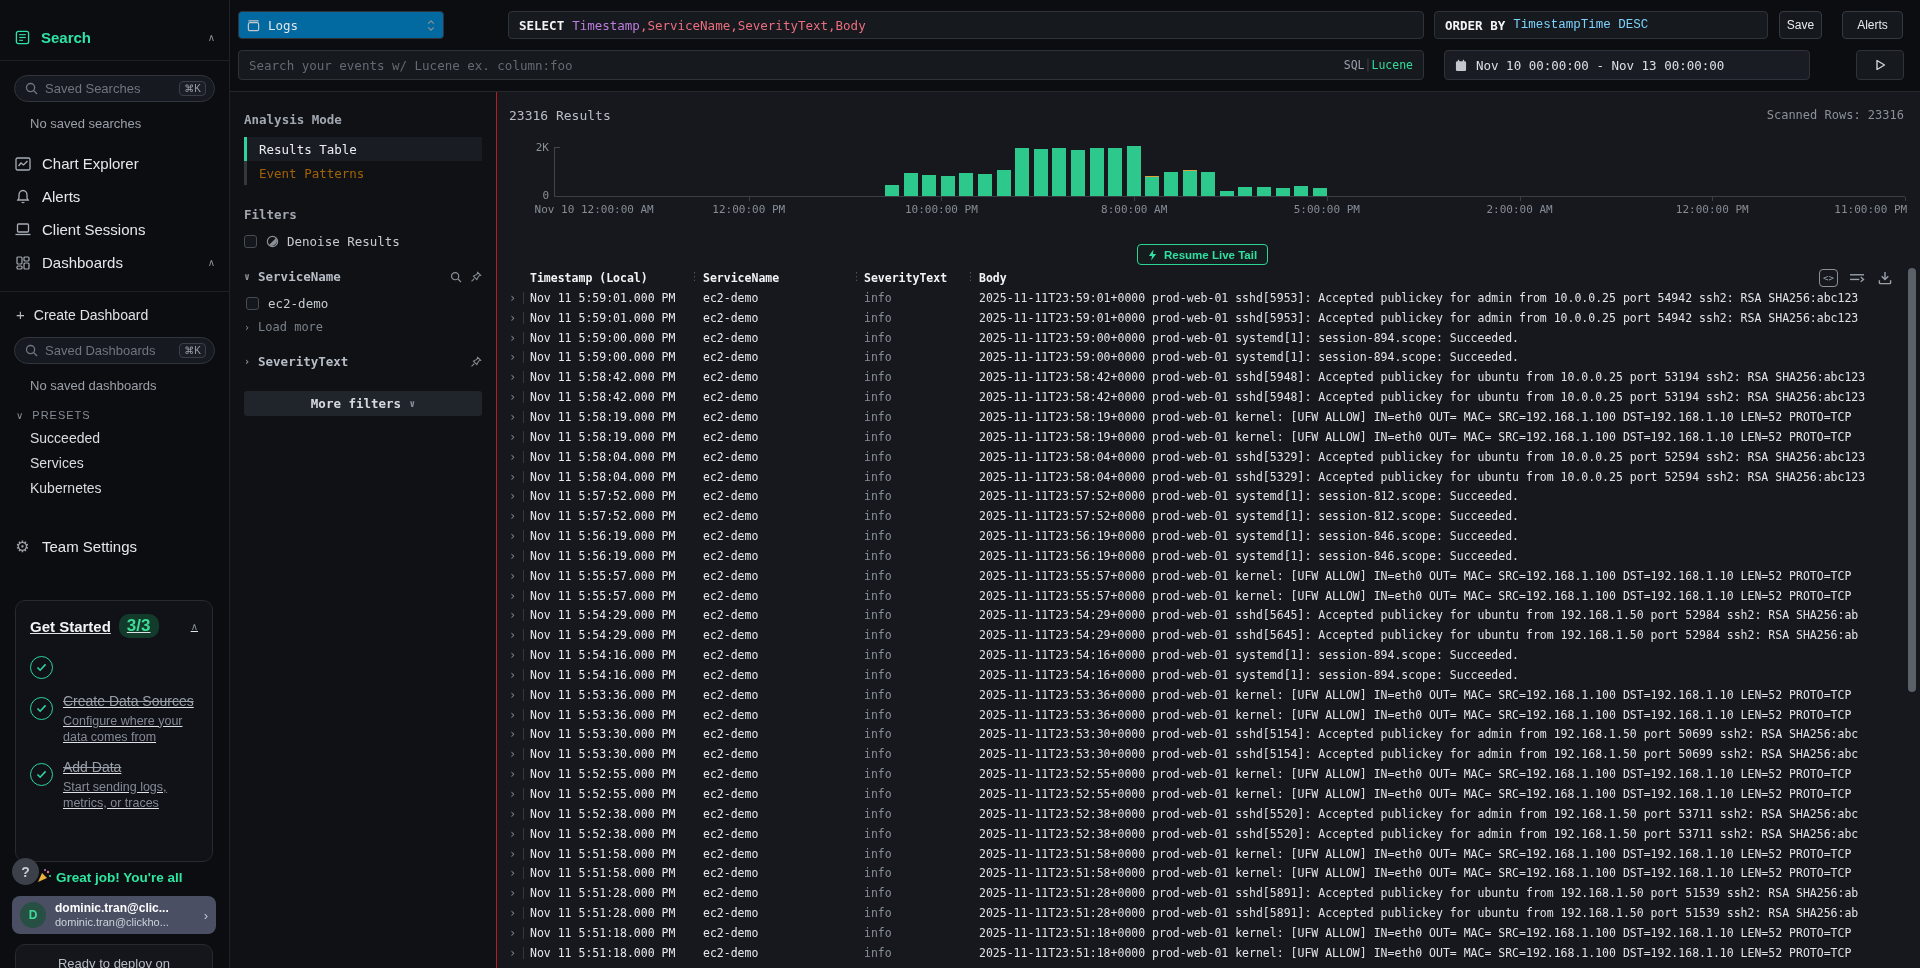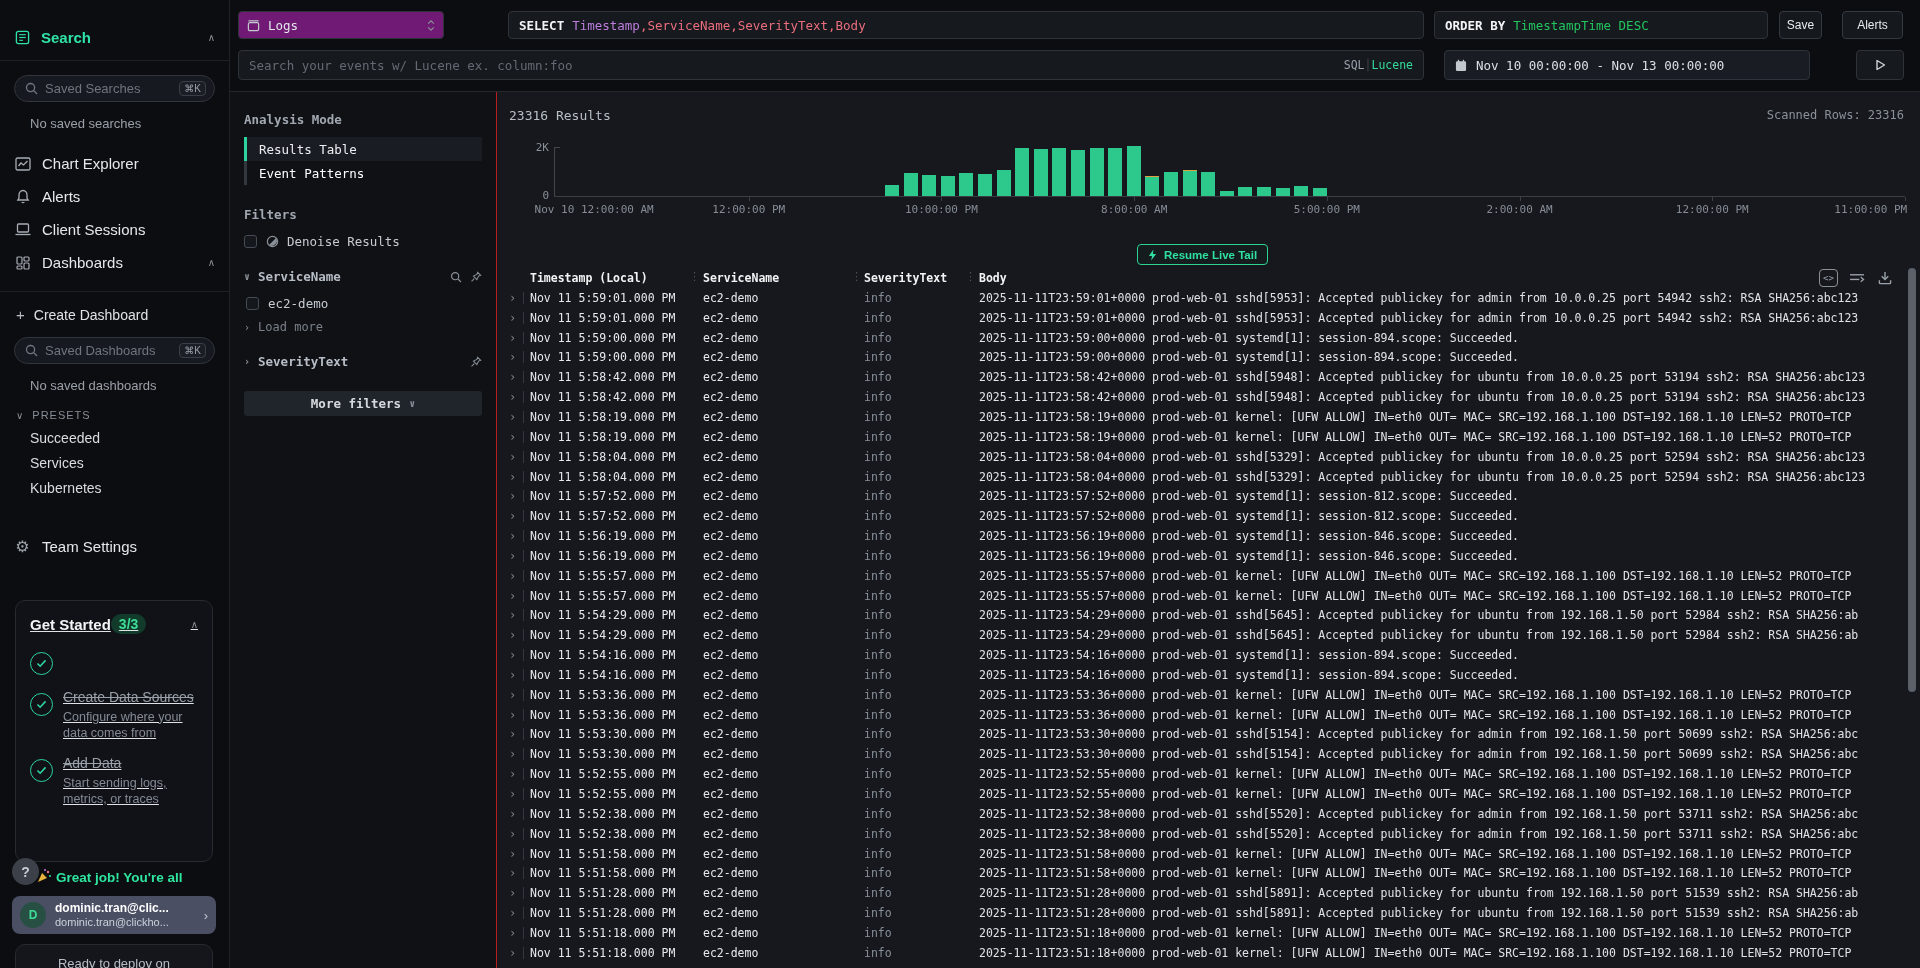--- a/index.html
+++ b/index.html
@@ -31,21 +31,21 @@
   .create-row { display:flex; align-items:center; padding:14px 14px 0 16px; color:#dfe2e7; font-size:14px; cursor:pointer; }
   .plus { color:#b9bfc7; font-size:15px; margin-right:9px; }
   .presets-head { display:flex; align-items:center; padding:16px 0 0 16px; color:#878d96; font-size:11px; letter-spacing:1px; }
   .preset-item { padding:9px 0 0 30px; color:#d9dce1; font-size:14px; cursor:pointer; }
   .team-row { display:flex; align-items:center; padding:0 14px; margin-top:34px; height:32px; color:#e4e7eb; font-size:15px; cursor:pointer; }
   .gear-glyph { font-size:16px; color:#9aa0a8; }
   .gs-card { position:absolute; left:15px; top:600px; width:198px; height:262px;
     background:#101218; border:1px solid #262a31; border-radius:10px; padding:13px 14px; overflow:hidden;text-decoration:underline; }
   .gs-head { display:flex; align-items:center; }
   .gs-title { font-weight:bold; font-size:15px; color:#f2f4f6; }
-  .gs-badge { background:#123b2c; color:#3ddc97; font-size:14px; font-weight:bold; border-radius:10px; padding:2px 8px; }
+  .gs-badge { margin-left:8px; background:#123b2c; color:#3ddc97; font-size:17px; font-weight:bold; border-radius:10px; padding:2px 8px; }
   .gs-head .chev { margin-left:auto; }
   .gs-item { display:flex; margin-top:14px; }
   .gs-check { width:23px; height:23px; min-width:23px; border:1.6px solid #2dd4a0; border-radius:50%;
     display:flex; align-items:center; justify-content:center; margin-right:10px; margin-top:4px; }
   .gs-item-title { color:#9aa0a8; font-size:14px; font-weight:500; text-decoration:line-through; line-height:1.25; }
   .gs-item-desc { color:#848a94; font-size:12.5px; line-height:1.3; margin-top:2px; }
   .great-job { position:absolute; left:56px; top:870px; width:150px; color:#2ee6a0; font-weight:bold; font-size:13.5px; white-space:nowrap; overflow:hidden; }
   .help-fab { position:absolute; left:12px; top:858px; width:27px; height:27px; border-radius:50%;
     background:#3c4049; color:#c9cdd3; font-weight:bold; font-size:14px; display:flex; align-items:center; justify-content:center; cursor:pointer; z-index:3; }
   .party { position:absolute; left:36px; top:868px; z-index:2; }
@@ -56,21 +56,21 @@
   .prof-name { font-size:12px; font-weight:bold; color:#fff; line-height:1.25; white-space:nowrap; }
   .prof-mail { font-size:11px; color:#cdd1da; line-height:1.2; white-space:nowrap; }
   .prof-chev { margin-left:auto; color:#c2c6d2; font-size:13px; }
   .bottom-banner { position:absolute; left:15px; top:944px; width:198px; height:34px; background:#14161b;
     border:1px solid #262a31; border-radius:10px 10px 0 0; text-align:center; padding-top:11px;
     color:#b9bfc7; font-size:13px; }
 
   
   .topbar { position:absolute; left:230px; top:0; width:1690px; height:92px; background:#0c0d10; border-bottom:1px solid #23272e; }
   .tb-box { position:absolute; background:#16191e; border:1px solid #2e333b; border-radius:4px; display:flex; align-items:center; font-size:12.5px; }
-  .src-select { left:8px; top:11px; width:206px; height:28px; padding:0 8px; cursor:pointer; color:#e2e5e9; background:#701a75;justify-content:space-between; }
+  .src-select { left:8px; top:11px; width:206px; height:28px; padding:0 8px; cursor:pointer; color:#e2e5e9; background:#0369a1;justify-content:space-between; }
   .src-select .slbl { margin-left:8px; flex:1; }
   .icon-btn { position:absolute; top:14px; width:23px; height:23px; display:flex; align-items:center; justify-content:center;
     color:#8a9098; cursor:pointer; border-radius:4px; }
   .q-input { left:278px; top:11px; width:916px; height:28px; padding:0 10px; white-space:nowrap; overflow:hidden; cursor:text; }
   .kw { color:#f2f4f6; font-weight:bold; margin-right:8px; }
   .order-input { left:1204px; top:11px; width:334px; height:28px; padding:0 10px; white-space:nowrap; overflow:hidden; cursor:text; }
   .tb-btn { position:absolute; top:11px; height:28px; background:#15181d; border:1px solid #343a42; border-radius:4px;
     color:#e8ebee; font-size:12px; display:flex; align-items:center; justify-content:center; cursor:pointer; }
   .search-row { left:8px; top:50px; width:1186px; height:30px; padding:0 10px; }
   .search-row input { flex:1; background:transparent; border:none; outline:none; color:#dfe3e8;
@@ -82,21 +82,21 @@
   .lang-lucene { color:#35dc9c; cursor:pointer; }
   .date-box { left:1214px; top:50px; width:366px; height:30px; padding:0 10px; color:#dce0e5; cursor:pointer; background:#191c22; }
   .date-box .dtxt { margin-left:9px; }
   .play-btn { left:1626px; top:50px; width:48px; height:30px; }
 
   
   .filters { position:absolute; left:230px; top:92px; width:267px; height:876px; background:#0f1115;
     border-right:1px solid #b91c1c; padding:20px 14px 0 14px; font-size:12.5px; }
   .f-label { color:#a2a8b1; font-weight:bold; margin-bottom:10px; }
   .mode-item { display:flex; align-items:center; height:24px; border-left:3px solid #33383f; padding-left:12px;
-    color:#ffffff; cursor:pointer; }
+    color:#a16207; cursor:pointer; }
   .mode-item.active { border-left-color:#2dd4a0; background:#191d23; color:#eceef1; }
   .f-row { display:flex; align-items:center; margin-top:12px; color:#c6cbd2; }
   .checkbox { width:13px; height:13px; border:1px solid #464c55; border-radius:3px; background:#14171c; margin-right:9px; cursor:pointer; }
   .f-group-head { display:flex; align-items:center; margin-top:20px; color:#b7bdc6; font-weight:bold; cursor:pointer; }
   .f-group-head .chev { margin-right:8px; }
   .f-group-head .gicons { margin-left:auto; display:flex; gap:8px; }
   .load-more { display:flex; align-items:center; margin-top:9px; color:#7a8089; font-size:12px; cursor:pointer; }
   .more-filters { margin-top:22px; height:25px; background:#20242b; border-radius:3px; display:flex;
     align-items:center; justify-content:center; gap:8px; color:#d6dade; font-weight:bold; cursor:pointer; }
 
@@ -334,21 +334,21 @@
         </svg>
     </div>
     <div class="icon-btn" style="left:480px; font-size:15px;">⚙</div>
 
     <div class="tb-box q-input">
       <span class="kw">SELECT</span>
       <span id="select-tokens"><span style="color: rgb(189, 126, 222);">Timestamp</span><span style="color: rgb(236, 110, 126);">,ServiceName,SeverityText,Body</span></span>
     </div>
     <div class="tb-box order-input">
       <span class="kw">ORDER BY</span>
-      <span id="order-token" style="color: #22c55e;">TimestampTime DESC</span>
+      <span id="order-token" style="color: #7dd3fc; font-family: Liberation Mono, monospace;">TimestampTime DESC</span>
     </div>
     <button class="tb-btn" style="left:1549px; width:43px;">Save</button>
     <button class="tb-btn" style="left:1612px; width:61px;">Alerts</button>
 
     <div class="tb-box search-row">
       <input placeholder="Search your events w/ Lucene ex. column:foo" style="">
       <span class="lang-toggle">
         <span class="lang-sql">SQL</span>
         <span class="lang-sep">|</span>
         <span class="lang-lucene">Lucene</span>

